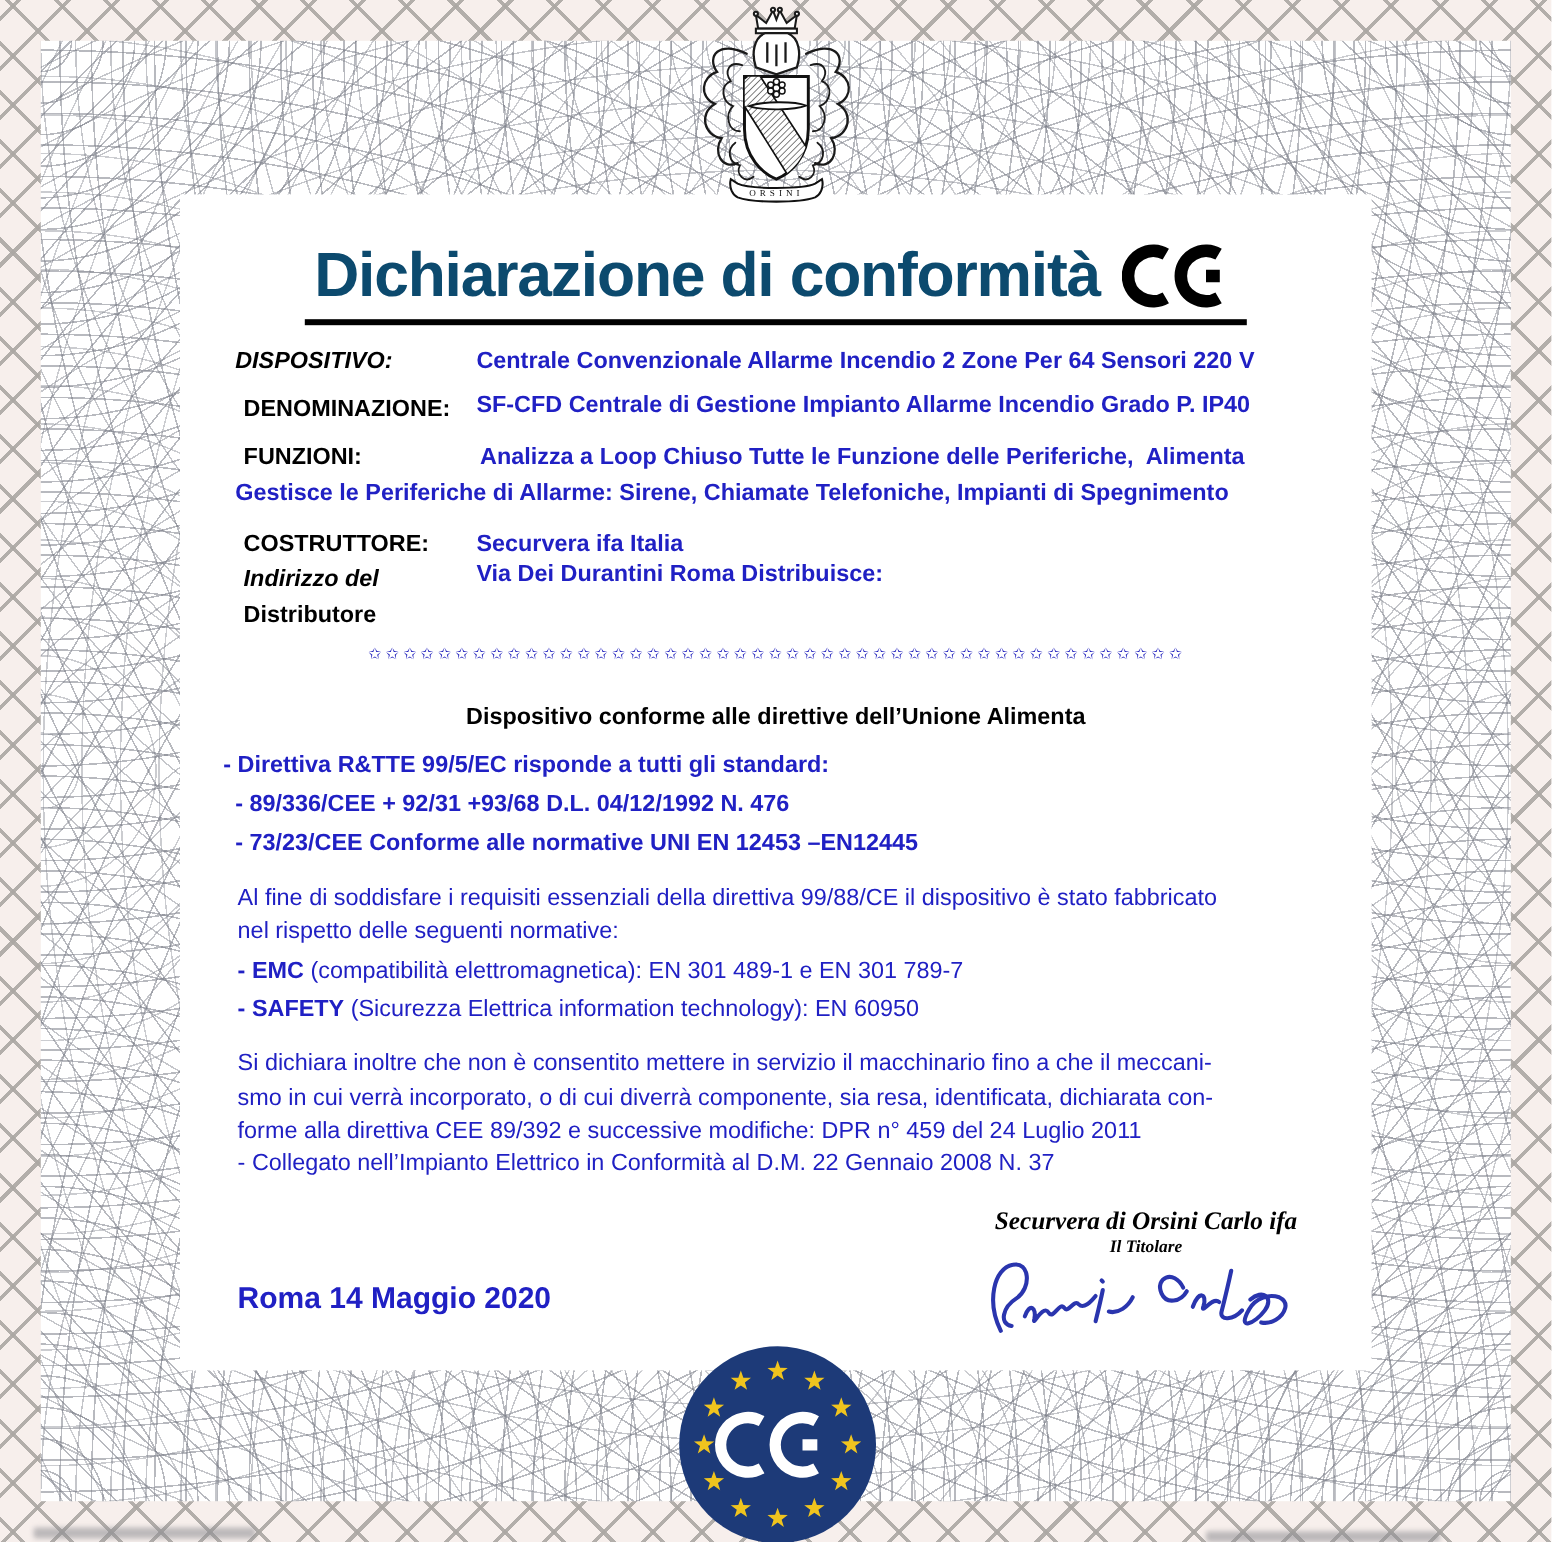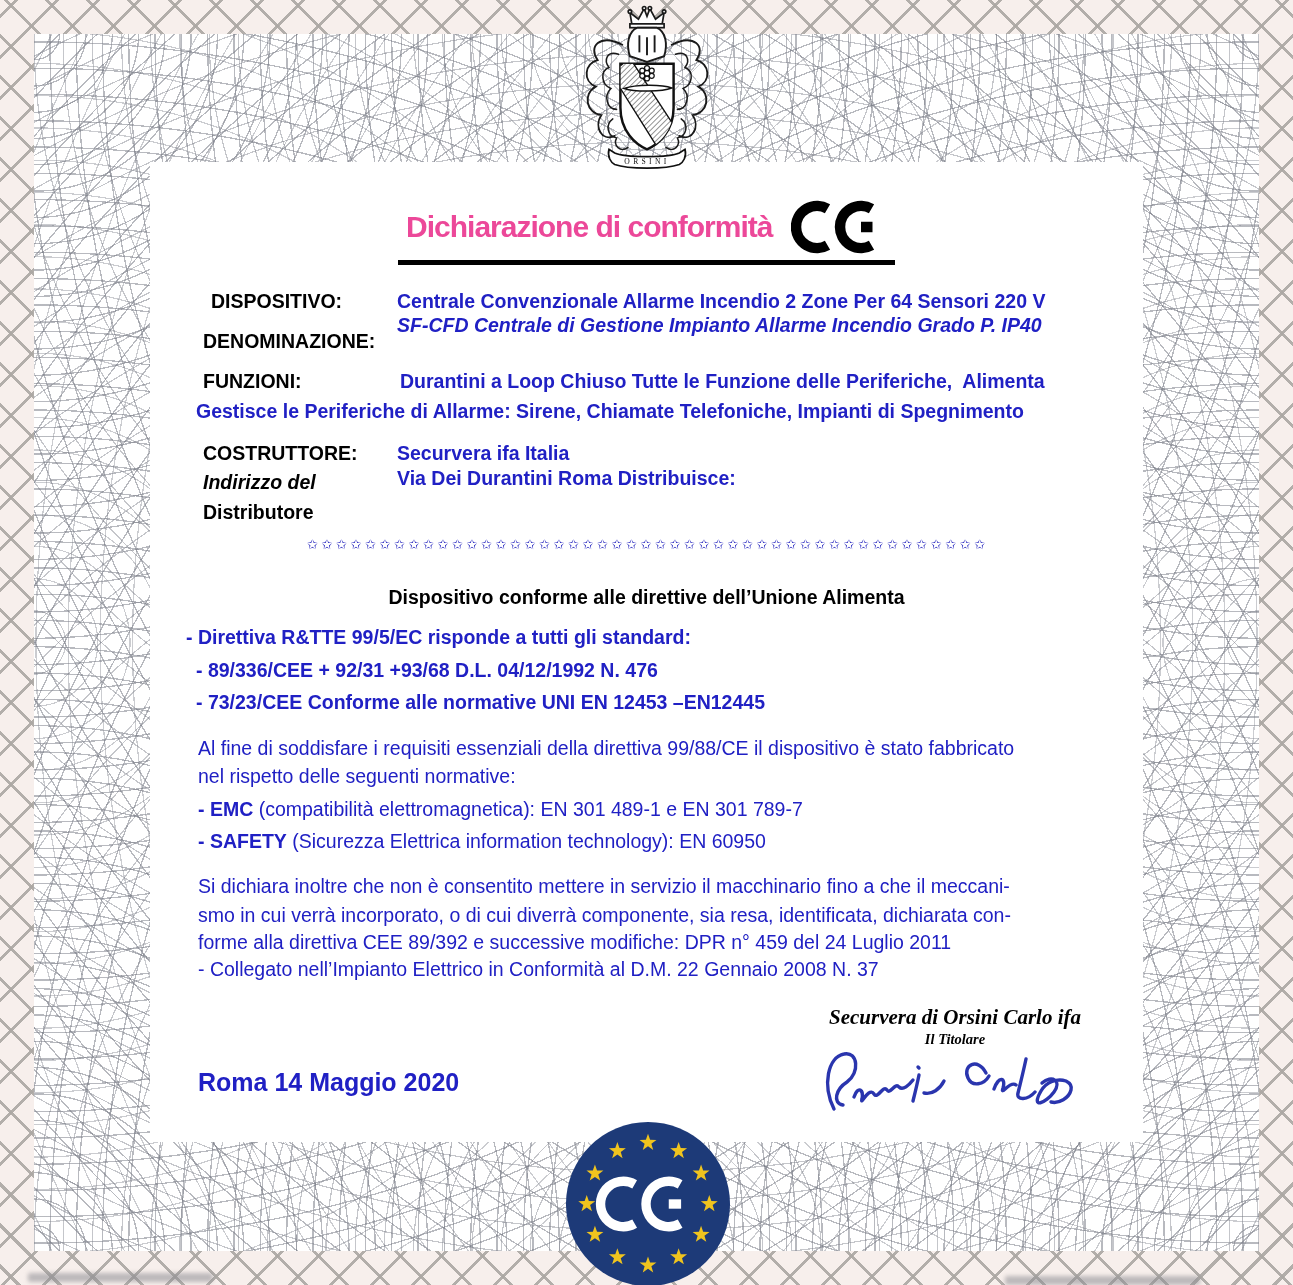--- a/index.html
+++ b/index.html
@@ -35,21 +35,21 @@
     background:#ffffff; z-index:2;
   }
   .abs { position:absolute; }
 
   .title-wrap { left:0; top:38px; width:100%; text-align:center; }
   .title-inner {
     display:inline-block; border-bottom:5px solid #000; padding:0 8px 6px 8px;
     white-space:nowrap;
   }
   .title-text {
-    font-size:30px; font-weight:800; letter-spacing:-1px; color:#ec4899;
+    font-size:52px; font-weight:800; letter-spacing:-1px; color:#0c4a6e;
     vertical-align:middle;
     text-align:right;
   }
   .title-ce { vertical-align:middle; margin-left:14px; }
 
   .lbl { font-size:19.5px; font-weight:700; color:#000; white-space:nowrap; }
   .val { font-size:19.5px; font-weight:700; color:#2020c4; white-space:pre; }
 
   .stars {
     left:0; top:375px; width:100%; text-align:center; color:#2222bd;
@@ -159,28 +159,28 @@
       <svg class="title-ce" width="96" height="54" viewBox="0 0 96 54">
         <g stroke="#000" stroke-width="10.5" fill="none">
           <path d="M36.5,45.2 A21,21 0 1 1 36.5,8.8"></path>
           <path d="M80.5,45.2 A21,21 0 1 1 80.5,8.8"></path>
           <line x1="70" y1="27" x2="81.5" y2="27"></line>
         </g>
       </svg>
     </span>
   </div>
 
-  <div class="abs lbl" style="left:61px; top:128px;">DISPOSITIVO:</div>
+  <div class="abs lbl" style="left:46px; top:128px;font-style:italic;">DISPOSITIVO:</div>
   <div class="abs val" style="left:247px; top:128px;">Centrale Convenzionale Allarme Incendio 2 Zone Per 64 Sensori 220 V</div>
 
   <div class="abs lbl" style="left:53px; top:168px;">DENOMINAZIONE:</div>
-  <div class="abs val" style="left:247px; top:152px;font-style:italic;">SF-CFD Centrale di Gestione Impianto Allarme Incendio Grado P. IP40</div>
+  <div class="abs val" style="left:247px; top:164px;">SF-CFD Centrale di Gestione Impianto Allarme Incendio Grado P. IP40</div>
 
   <div class="abs lbl" style="left:53px; top:208px;">FUNZIONI:</div>
-  <div class="abs val" style="left:250px; top:208px;">Durantini a Loop Chiuso Tutte le Funzione delle Periferiche,  Alimenta</div>
+  <div class="abs val" style="left:250px; top:208px;">Analizza a Loop Chiuso Tutte le Funzione delle Periferiche,  Alimenta</div>
   <div class="abs val" style="left:46px; top:238px;">Gestisce le Periferiche di Allarme: Sirene, Chiamate Telefoniche, Impianti di Spegnimento</div>
 
   <div class="abs lbl" style="left:53px; top:280px;">COSTRUTTORE:</div>
   <div class="abs val" style="left:247px; top:280px;">Securvera ifa Italia</div>
 
   <div class="abs lbl" style="left:53px; top:309px;font-style:italic;">Indirizzo del</div>
   <div class="abs val" style="left:247px; top:305px;">Via Dei Durantini Roma Distribuisce:</div>
 
   <div class="abs lbl" style="left:53px; top:339px;">Distributore</div>
 

